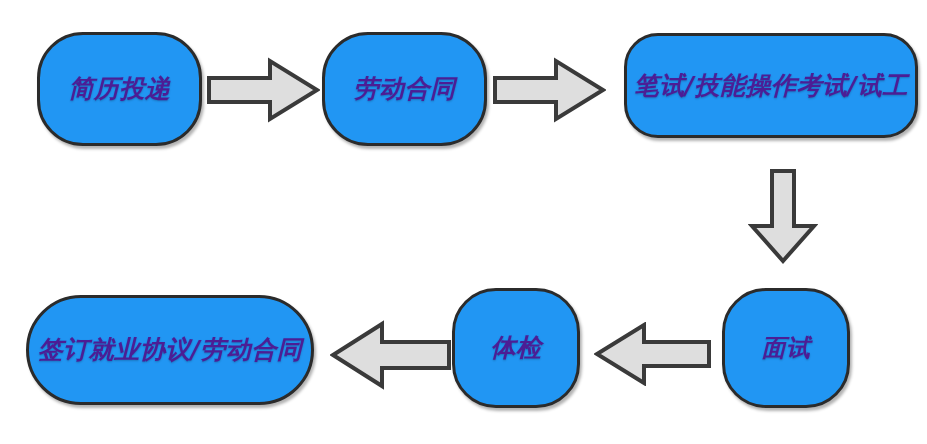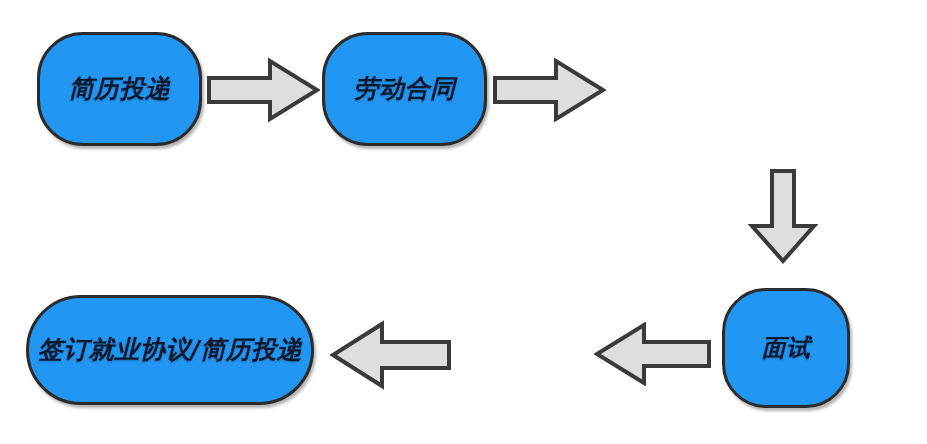--- a/index.html
+++ b/index.html
@@ -21,21 +21,21 @@
     position: absolute;
     box-sizing: border-box;
     background: #2196f3;
     border: 3px solid #2b2b2b;
     display: flex;
     align-items: center;
     justify-content: center;
     box-shadow: 2px 3px 3px rgba(0,0,0,0.30);
   }
   .node-label {
-    color: #0f172a;
+    color: #4c1d95;
     font-weight: bold;
     font-style: italic;
     line-height: 1.1;
     white-space: nowrap;
     text-align: center;
     letter-spacing: 0.5px;
     text-shadow: 0 1px 2px rgba(0,0,0,0.22);
     font-family: "DejaVu Sans", "Liberation Sans", sans-serif;
   }
   
@@ -91,41 +91,47 @@
   <div class="node" id="node-1">
     <span class="node-label">劳动合同</span>
   </div>
 
   <div class="arrow" id="arrow-1">
     <svg viewBox="0 0 114 66" width="114" height="66" aria-hidden="true">
       <polygon class="arrow-shape" points="3,21 64,21 64,4 111,33 64,62 64,45 3,45"></polygon>
     </svg>
   </div>
 
+  <div class="node" id="node-2">
+    <span class="node-label">笔试/技能操作考试/试工</span>
+  </div>
 
   <div class="arrow" id="arrow-2">
     <svg viewBox="0 0 70 96" width="70" height="96" aria-hidden="true">
       <polygon class="arrow-shape" points="24,3 46,3 46,58 66,58 35,93 4,58 24,58"></polygon>
     </svg>
   </div>
 
   <div class="node" id="node-3">
     <span class="node-label">面试</span>
   </div>
 
   <div class="arrow" id="arrow-3">
     <svg viewBox="0 0 118 64" width="118" height="64" aria-hidden="true">
       <polygon class="arrow-shape" points="115,20 50,20 50,3 3,32 50,61 50,44 115,44"></polygon>
     </svg>
   </div>
 
+  <div class="node" id="node-4">
+    <span class="node-label">体检</span>
+  </div>
 
   <div class="arrow" id="arrow-4">
     <svg viewBox="0 0 122 70" width="122" height="70" aria-hidden="true">
       <polygon class="arrow-shape" points="119,22 52,22 52,4 3,35 52,66 52,48 119,48"></polygon>
     </svg>
   </div>
 
   <div class="node" id="node-5">
-    <span class="node-label">签订就业协议/简历投递</span>
+    <span class="node-label">签订就业协议/劳动合同</span>
   </div>
 
 </div>
 
 </body></html>

